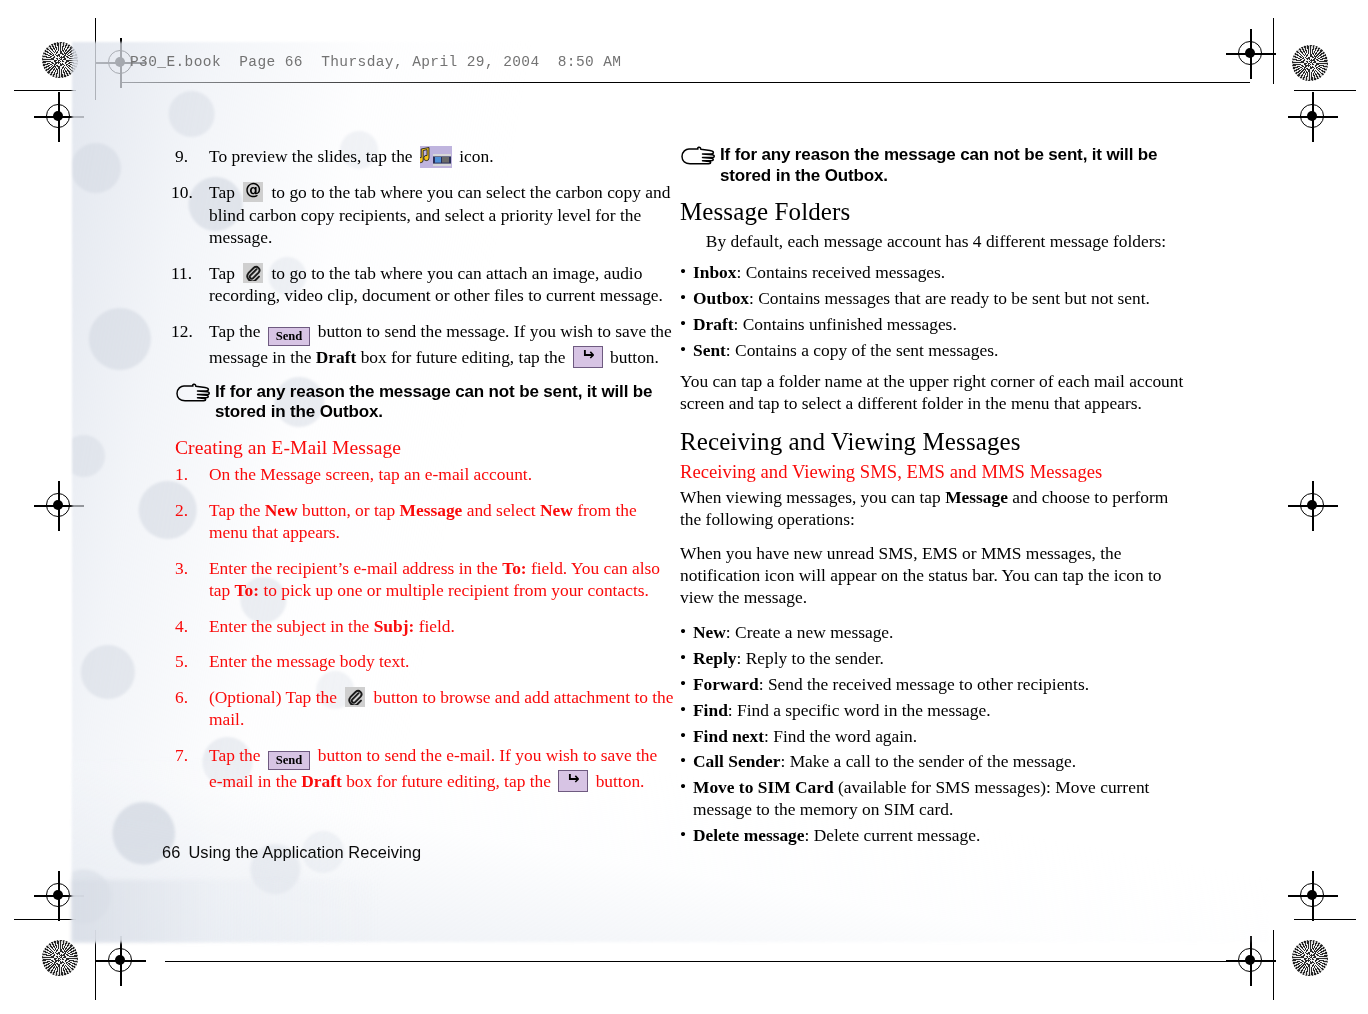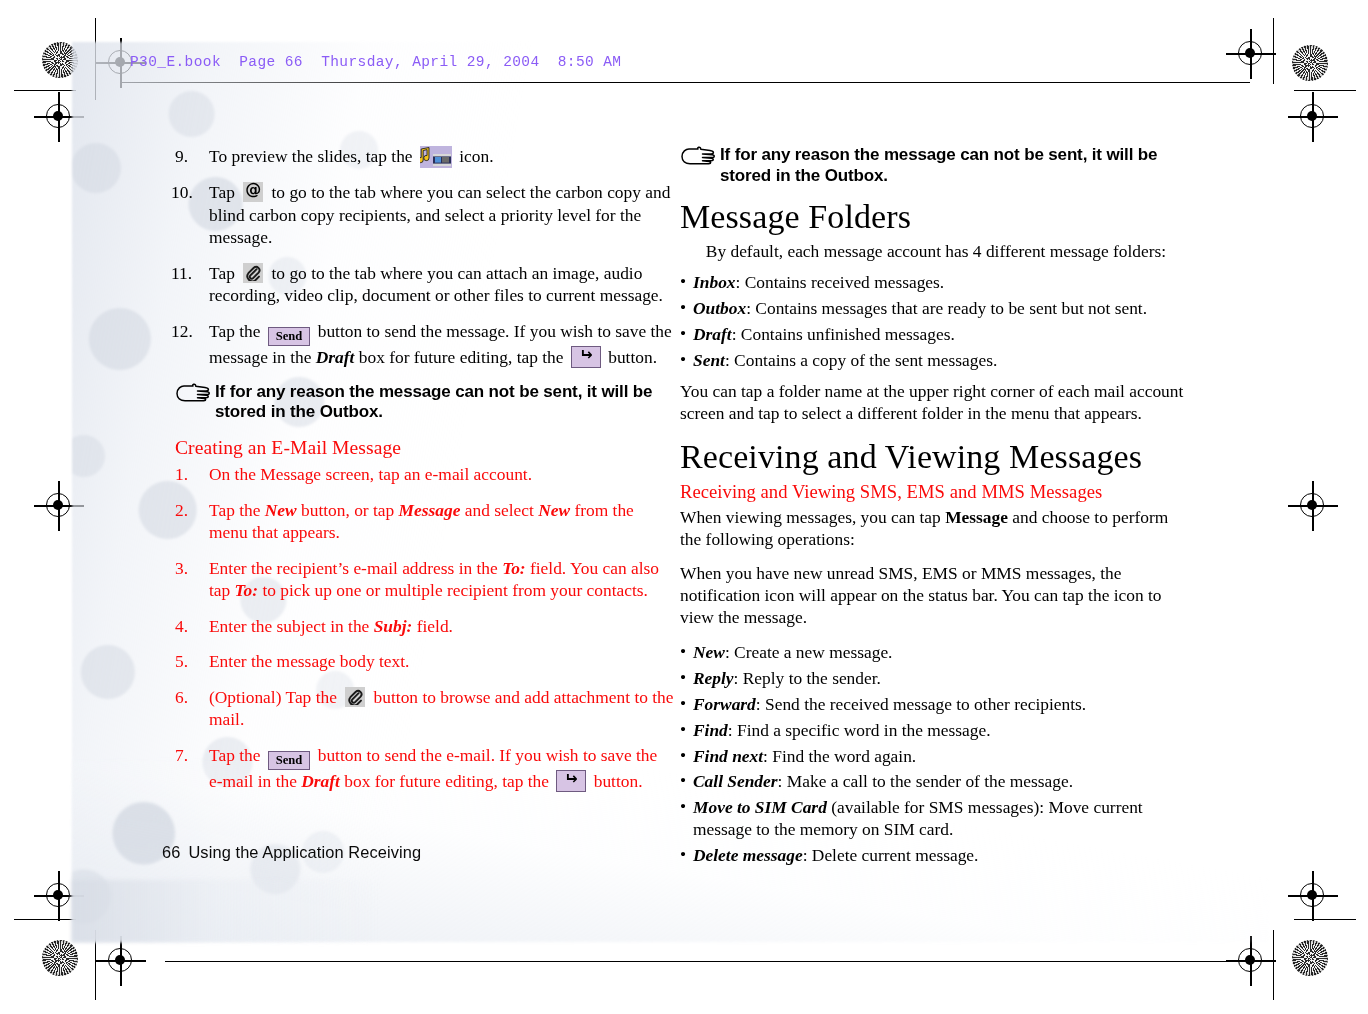--- a/index.html
+++ b/index.html
@@ -102,21 +102,21 @@
     background: #000;
   }
 
   
   #slug {
     position: absolute;
     left: 130px; top: 54px;
     font-family: "Liberation Mono", monospace;
     font-size: 14.5px;
     letter-spacing: 0.4px;
-    color: #8b5cf6;
+    color: #737373;
     white-space: pre;
   }
 
   
   #content {
     position: absolute;
     left: 0; top: 0;
     width: 1368px; height: 1014px;
   }
   .col {
@@ -148,32 +148,32 @@
   .bullet {
     position: relative;
     padding-left: 13px;
     margin-bottom: 4px;
     font-size: 17.4px;
     line-height: 1.255;
   }
   .bullet .bdot {
     position: absolute; left: 0; top: -1px;
   }
-  .bullet b, .step b { font-weight: bold; font-style: italic; }
+  .bullet b, .step b { font-weight: bold; }
 
   p.para {
     font-size: 17.4px;
     line-height: 1.26;
     margin: 0 0 13px 0;
   }
   p.para.tight { margin-bottom: 9px; text-align: center; }
 
   
   h1.h-major {
-    font-size: 34px;
+    font-size: 25px;
     font-weight: normal;
     margin: 4px 0 5px 0;
     letter-spacing: 0.1px;
     color: #000;
   }
   h2.h-red {
     font-size: 19.6px;
     font-weight: normal;
     color: #FA0A0A;
     margin: 4px 0 4px 0;

